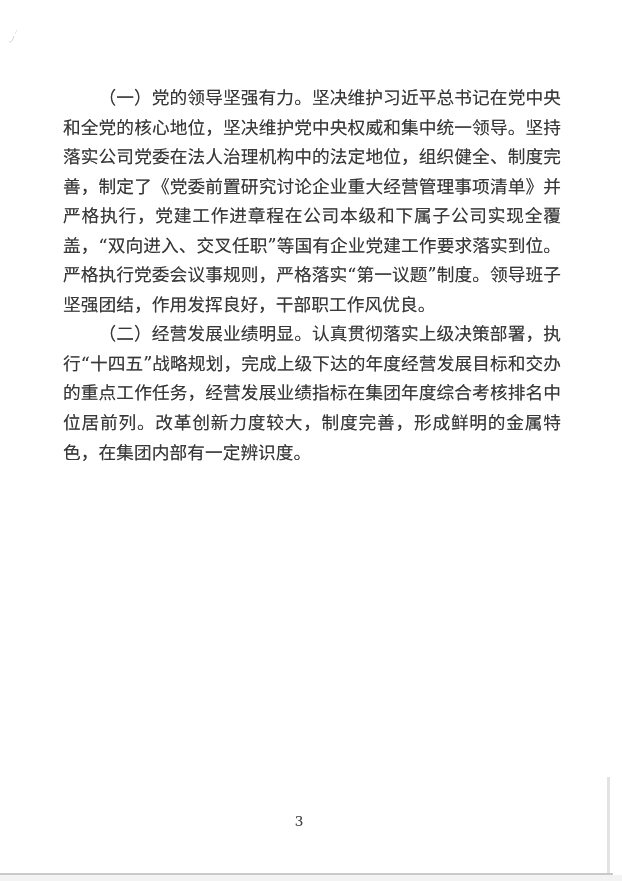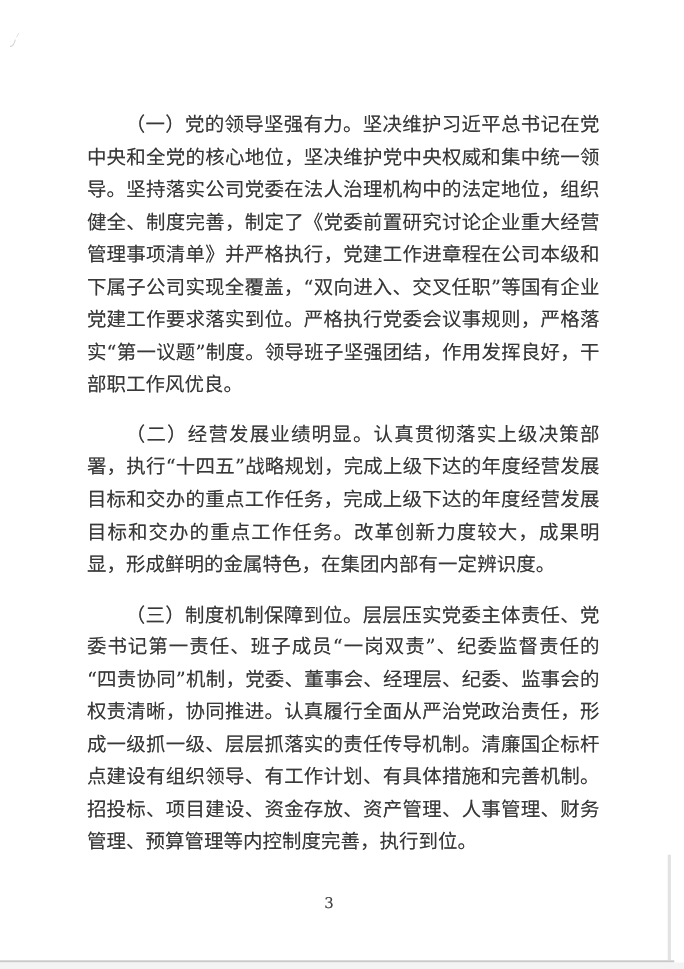--- a/index.html
+++ b/index.html
@@ -32,21 +32,21 @@
     width: 498px;
     color: #383838;
     font-size: 17.7px;
     line-height: 29.55px;
     text-align: justify;
     text-justify: inter-ideograph;
     text-shadow: 0 0 0.5px rgba(56,56,56,0.55);
     letter-spacing: 0.05px;
   }
   .content p {
-    margin: 16px;
+    margin: 0;
     padding: 0;
     text-indent: 2em;
   }
   
   .page-number {
     position: absolute;
     left: 0;
     top: 813px;
     width: 598px;
     text-align: center;
@@ -85,22 +85,21 @@
 
 <div class="scan">
 
   <svg class="pen-mark" viewBox="0 0 14 16" xmlns="http://www.w3.org/2000/svg">
     <path d="M2 13 Q5 14 7 7" stroke="#b2b2b2" stroke-width="1" fill="none"></path>
     <path d="M8 5 L10 1" stroke="#c4c4c4" stroke-width="0.8" fill="none"></path>
   </svg>
 
   <main class="content">
     <p>（一）党的领导坚强有力。坚决维护习近平总书记在党中央和全党的核心地位，坚决维护党中央权威和集中统一领导。坚持落实公司党委在法人治理机构中的法定地位，组织健全、制度完善，制定了《党委前置研究讨论企业重大经营管理事项清单》并严格执行，党建工作进章程在公司本级和下属子公司实现全覆盖，“双向进入、交叉任职”等国有企业党建工作要求落实到位。严格执行党委会议事规则，严格落实“第一议题”制度。领导班子坚强团结，作用发挥良好，干部职工作风优良。</p>
-    <p>（二）经营发展业绩明显。认真贯彻落实上级决策部署，执行“十四五”战略规划，完成上级下达的年度经营发展目标和交办的重点工作任务，完成上级下达的年度经营发展目标和交办的重点工作任务。改革创新力度较大，成果明显，形成鲜明的金属特色，在集团内部有一定辨识度。</p>
-    <p>（三）制度机制保障到位。层层压实党委主体责任、党委书记第一责任、班子成员“一岗双责”、纪委监督责任的“四责协同”机制，党委、董事会、经理层、纪委、监事会的权责清晰，协同推进。认真履行全面从严治党政治责任，形成一级抓一级、层层抓落实的责任传导机制。清廉国企标杆点建设有组织领导、有工作计划、有具体措施和完善机制。招投标、项目建设、资金存放、资产管理、人事管理、财务管理、预算管理等内控制度完善，执行到位。</p>
+    <p>（二）经营发展业绩明显。认真贯彻落实上级决策部署，执行“十四五”战略规划，完成上级下达的年度经营发展目标和交办的重点工作任务，经营发展业绩指标在集团年度综合考核排名中位居前列。改革创新力度较大，制度完善，形成鲜明的金属特色，在集团内部有一定辨识度。</p>
   </main>
 
   <div class="page-number">3</div>
 
   <div class="edge-right"></div>
   <div class="edge-bottom"></div>
   <div class="scanner-strip"></div>
 
 </div>
 

